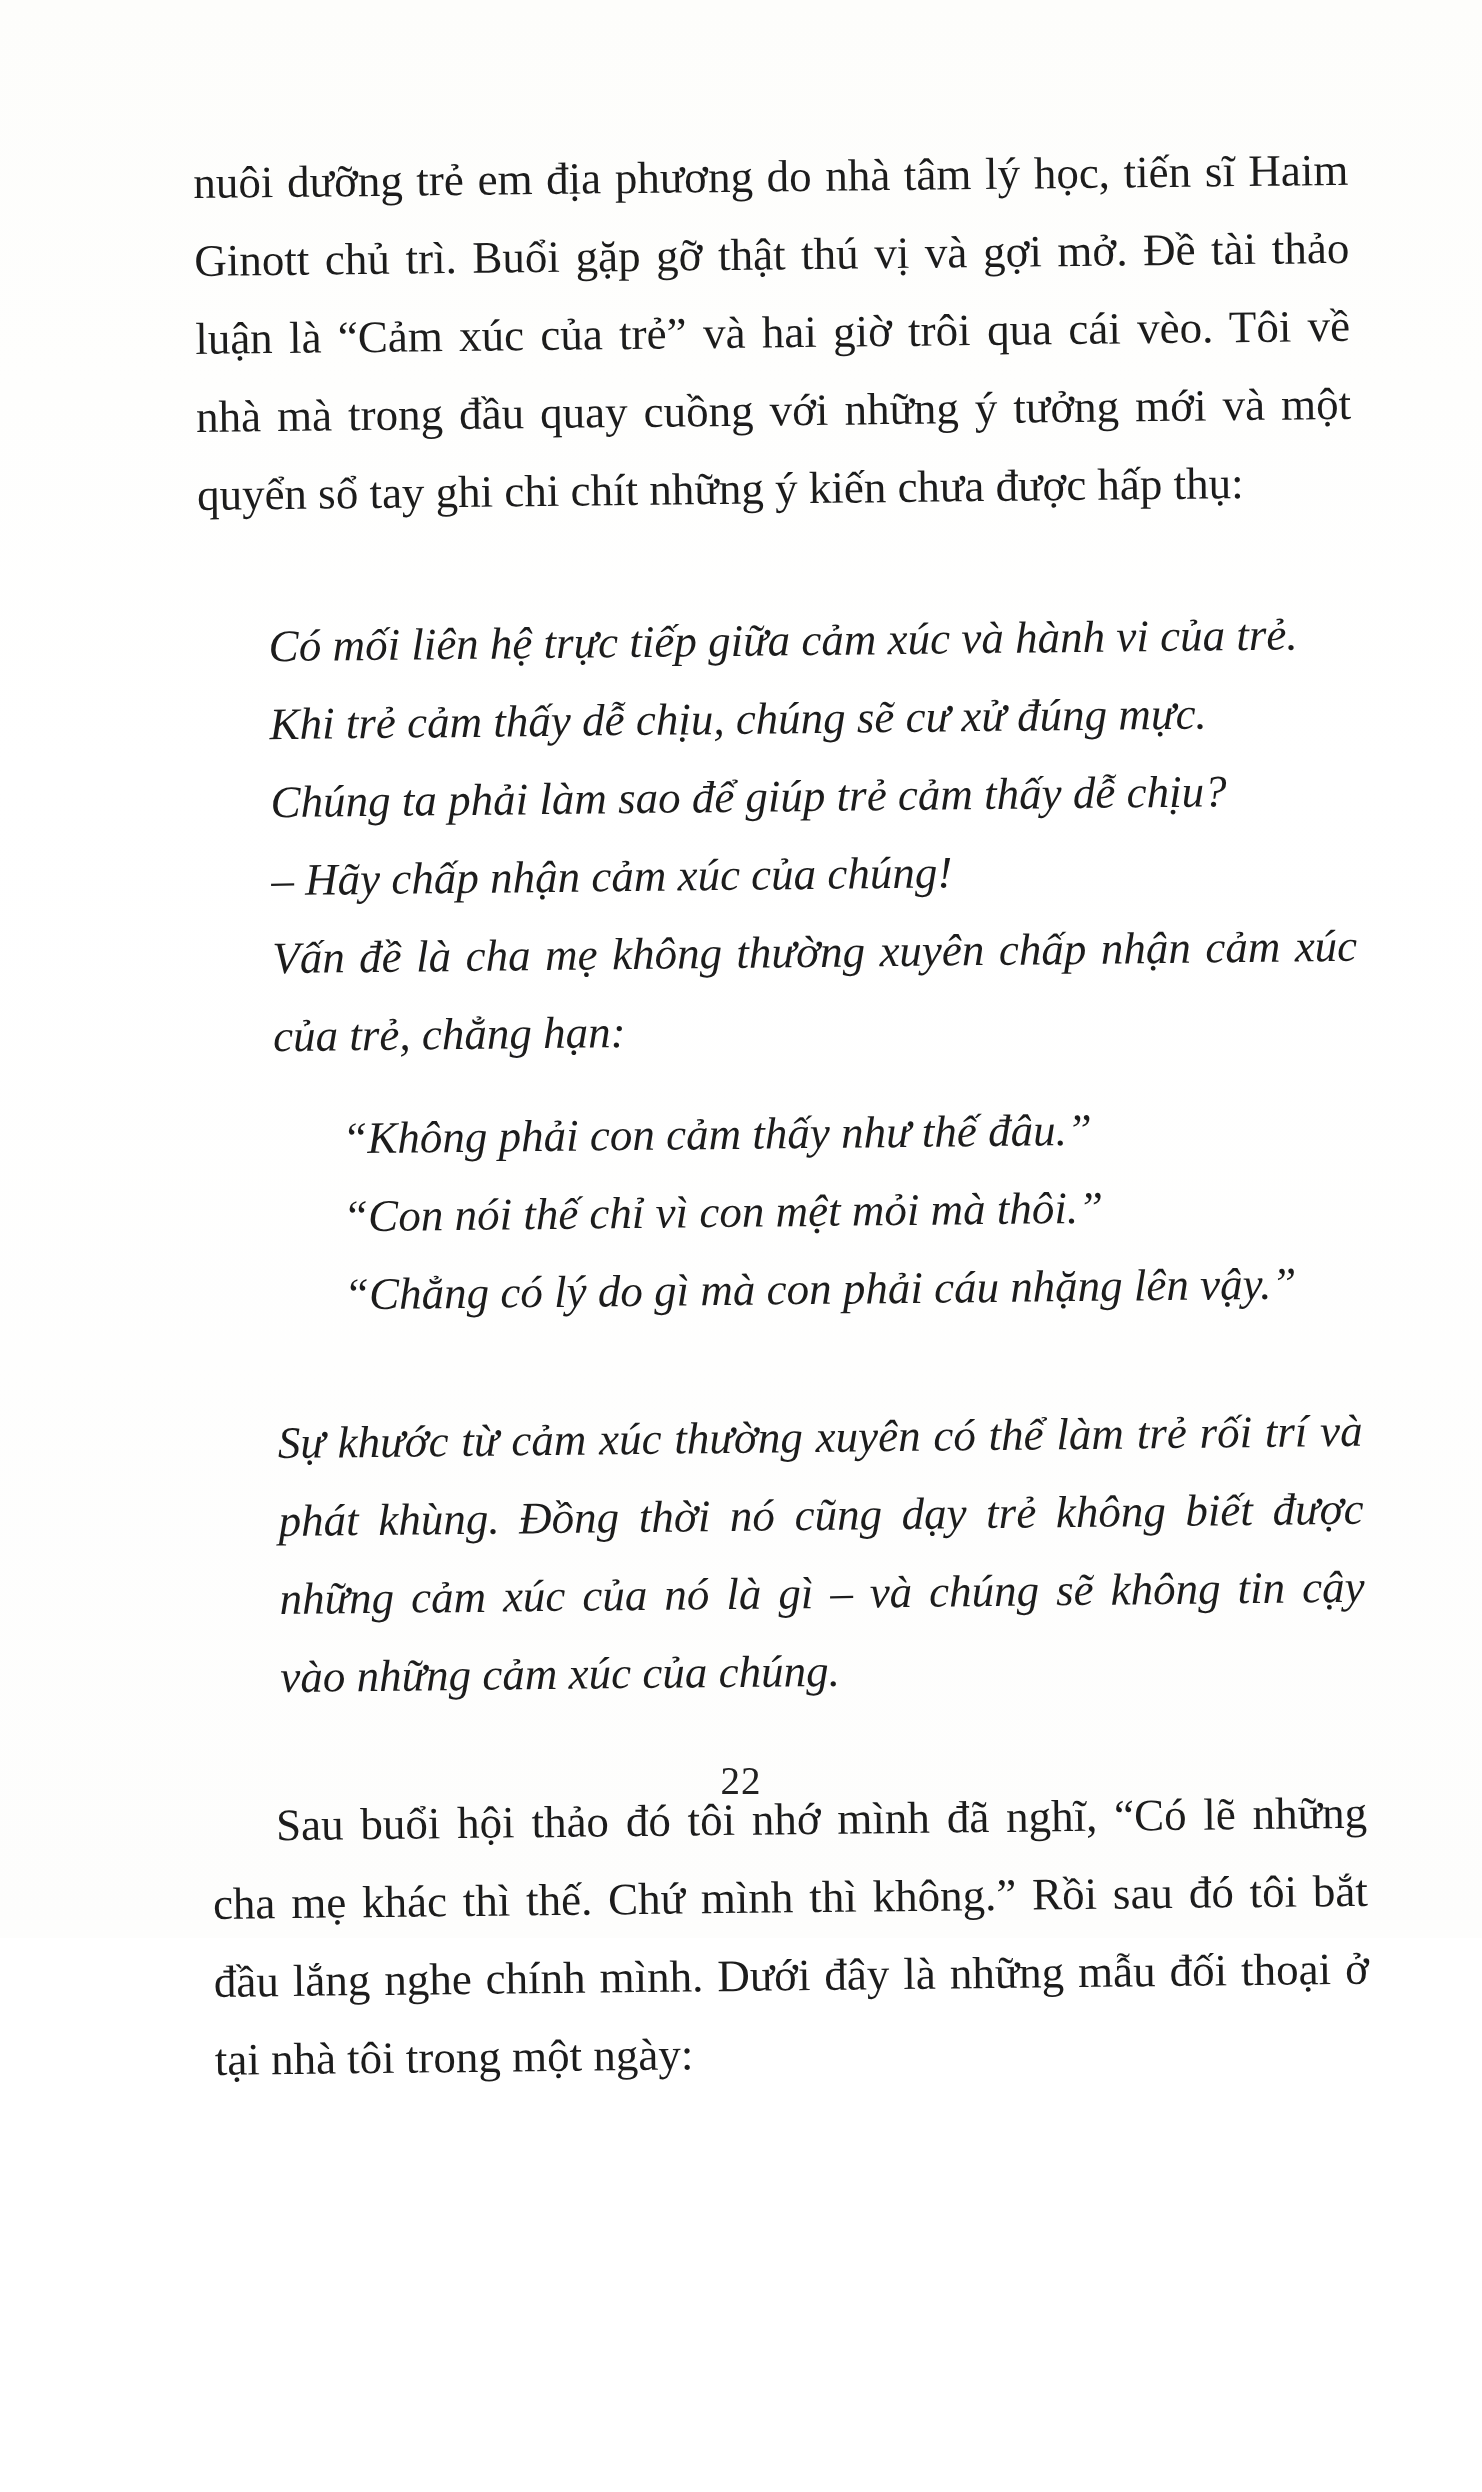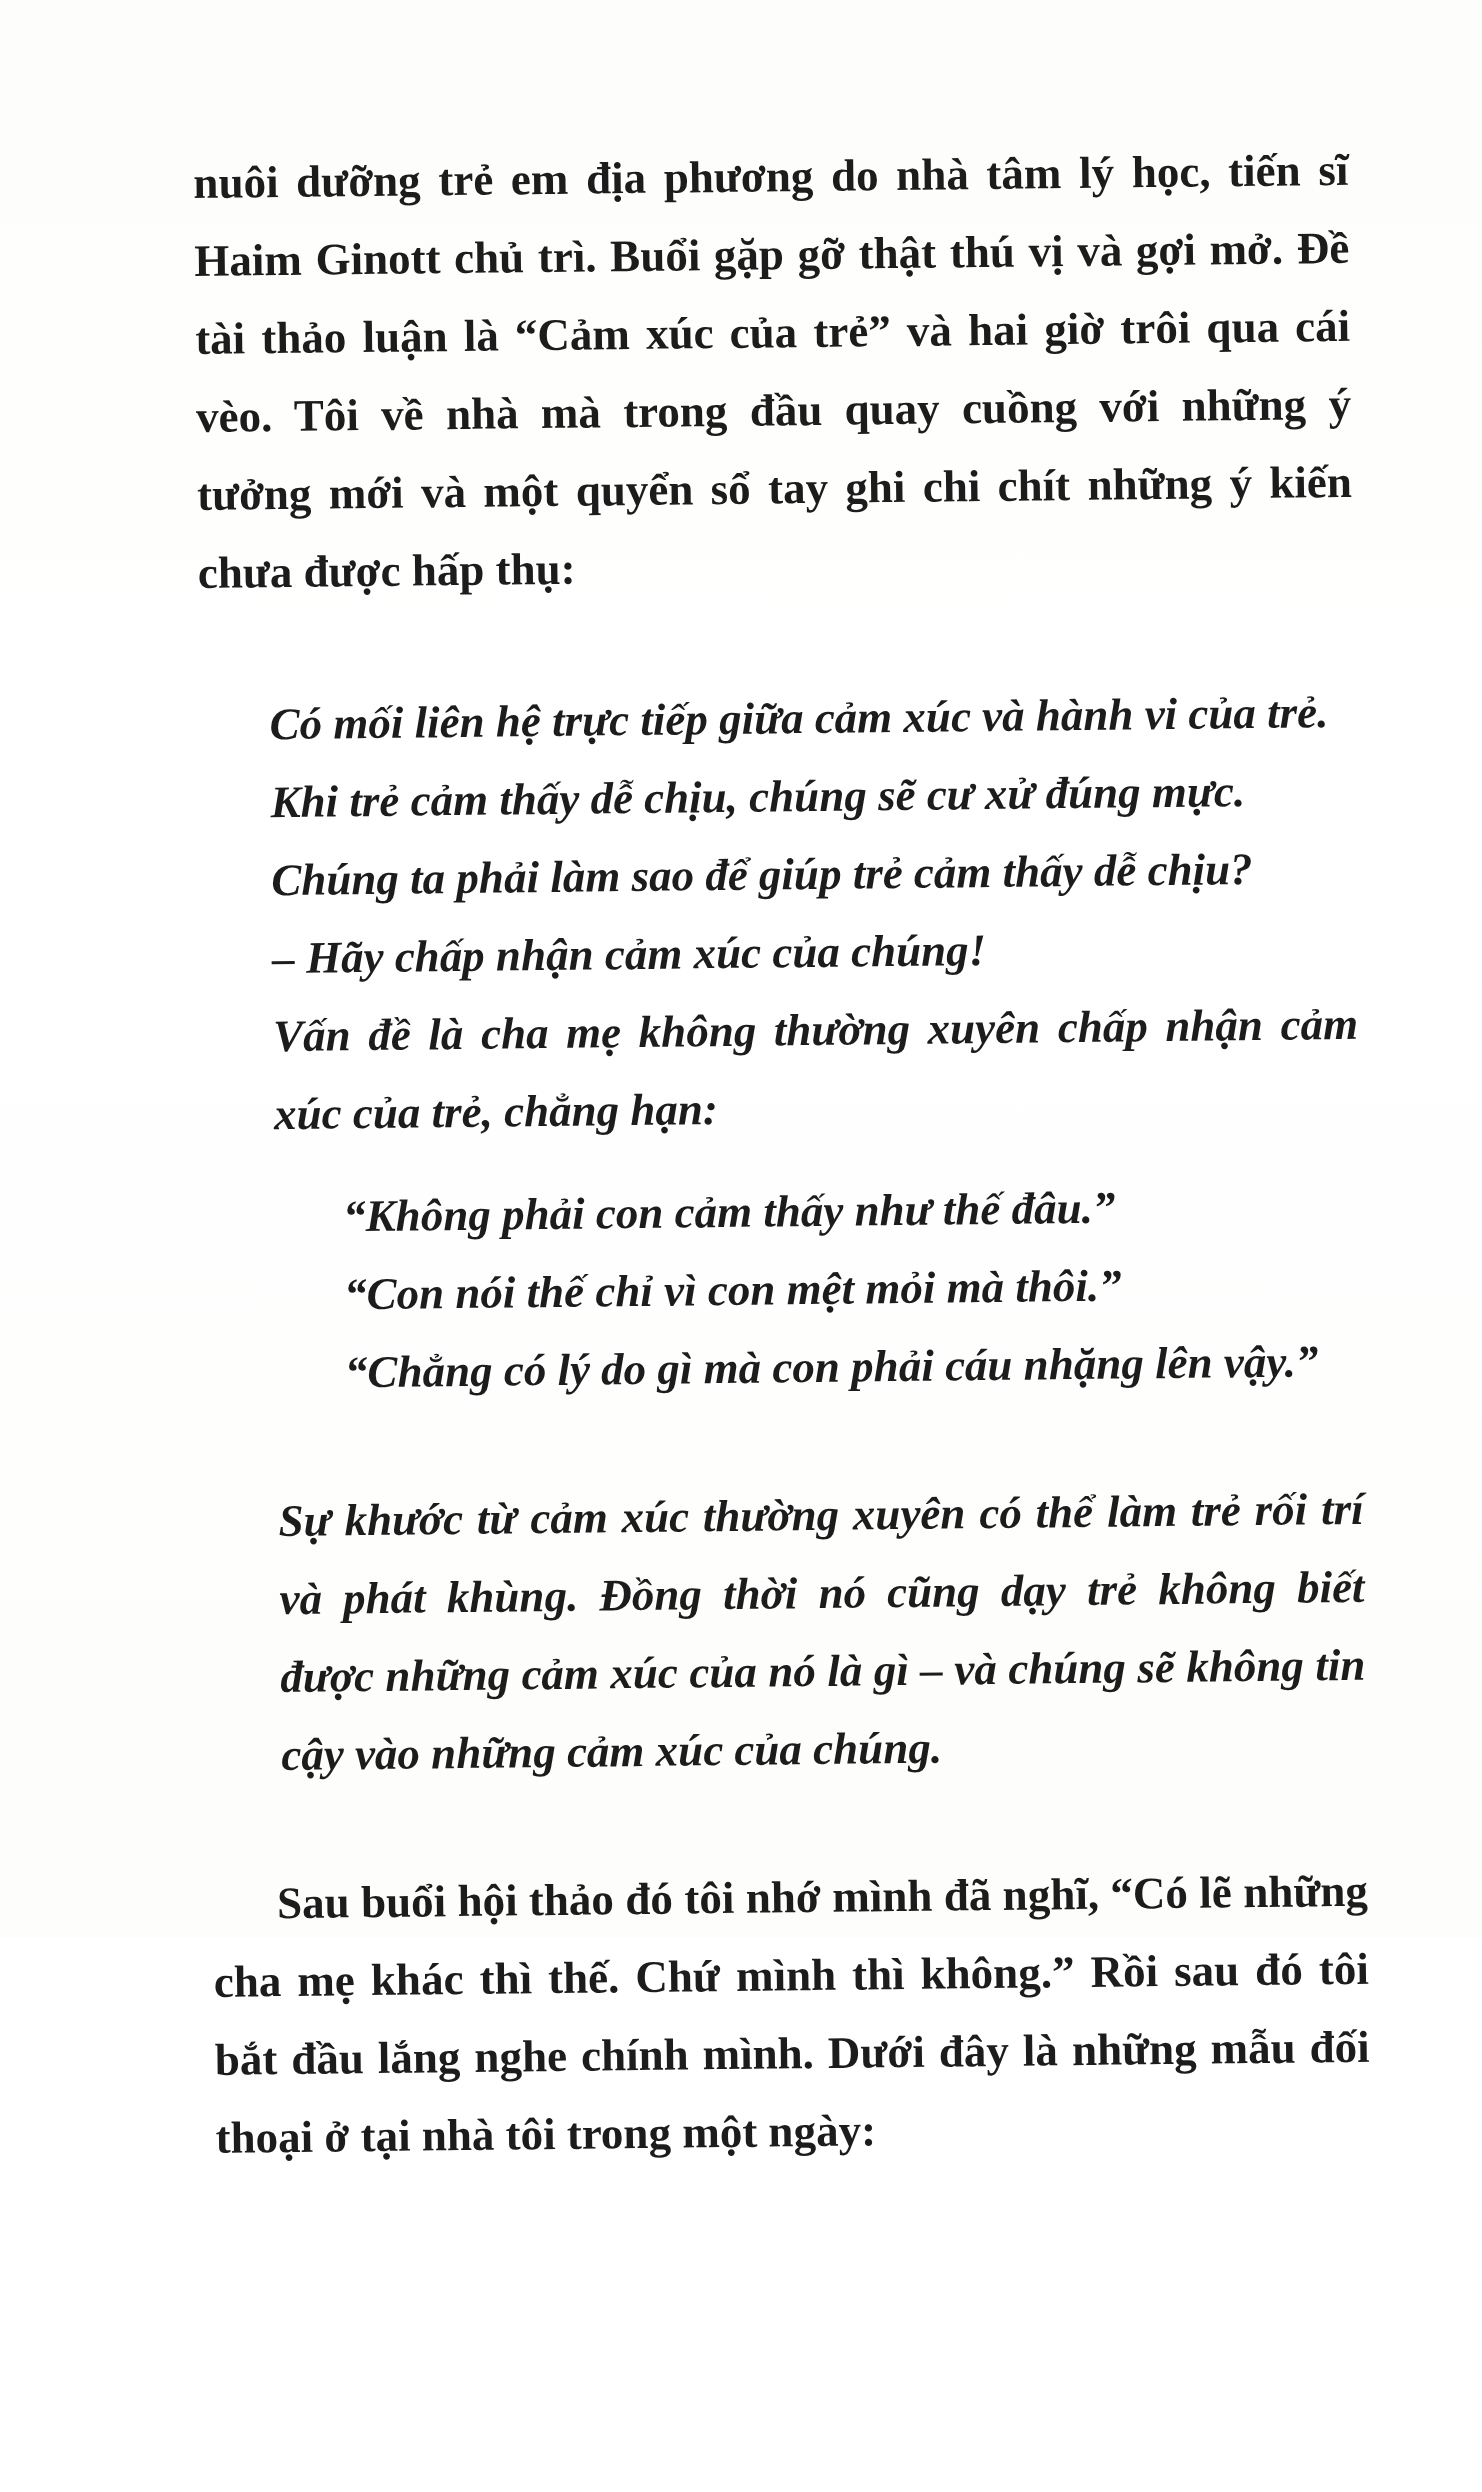--- a/index.html
+++ b/index.html
@@ -14,21 +14,20 @@
   body {
     font-family: "Liberation Serif", "DejaVu Serif", serif;
     color: #1c1c1c;
   }
 
   .page {
     position: relative;
     width: 1482px;
     height: 1938px;
     background: linear-gradient(180deg, #fdfdfb 0%, #ffffff 40%, #fdfdfc 100%);
-    font-weight: bold;
   }
 
   .content {
     position: absolute;
     top: 144px;
     left: 193px;
     width: 1155px;
     font-size: 45px;
     line-height: 78px;
     transform: rotate(-0.65deg);
@@ -102,15 +101,16 @@
       <p>“Con nói thế chỉ vì con mệt mỏi mà thôi.”</p>
       <p>“Chẳng có lý do gì mà con phải cáu nhặng lên vậy.”</p>
     </div>
 
     <p class="italic-para">Sự khước từ cảm xúc thường xuyên có thể làm trẻ rối trí và phát khùng. Đồng thời nó cũng dạy trẻ không biết được những cảm xúc của nó là gì – và chúng sẽ không tin cậy vào những cảm xúc của chúng.</p>
 
     <p class="closing-para">Sau buổi hội thảo đó tôi nhớ mình đã nghĩ, “Có lẽ những cha mẹ khác thì thế. Chứ mình thì không.” Rồi sau đó tôi bắt đầu lắng nghe chính mình. Dưới đây là những mẫu đối thoại ở tại nhà tôi trong một ngày:</p>
 
   </div>
 
+  <div class="page-number">22</div>
 
 </div>
 
 
 </body></html>

